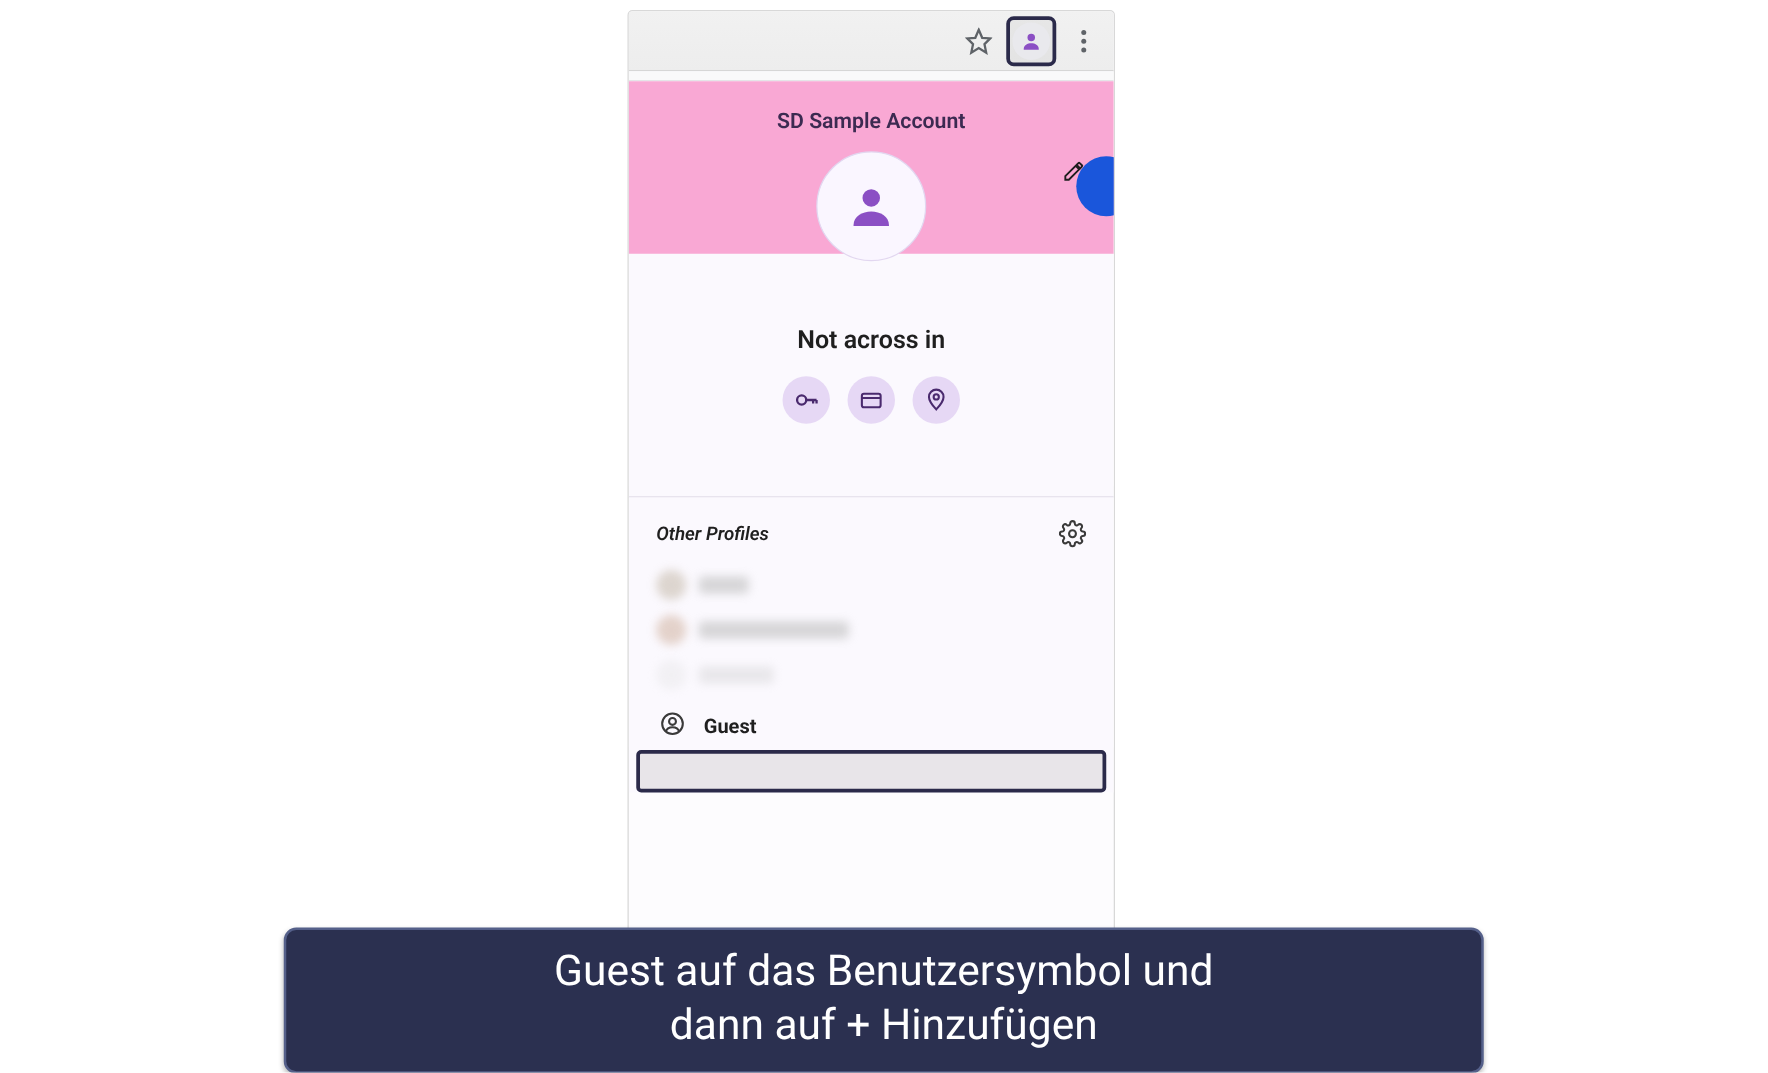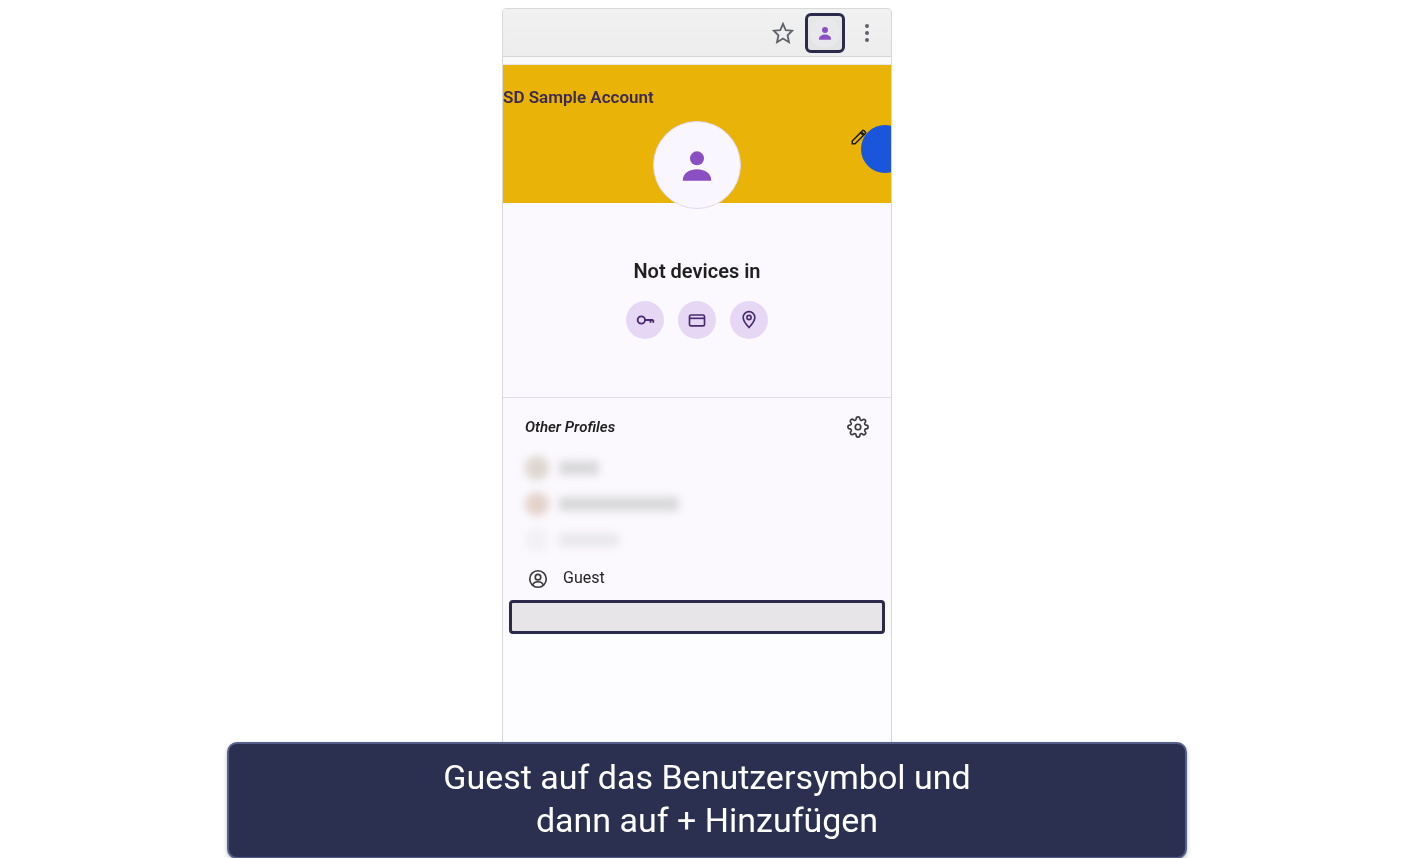--- a/index.html
+++ b/index.html
@@ -58,22 +58,23 @@
       height: 8px;
       background: #f9f9fa;
       border-bottom: 1px solid #e5e5e8;
     }
 
     .panel {
       position: relative;
       background: #fbf9fe;
     }
     .header-purple {
-      background: #eab308;
+      background: #f9a8d4;
       padding: 22px 0 0 0;
+      text-align: center;
       position: relative;
       height: 138px;
     }
     .account-name {
       color: #3c2a51;
       font-size: 17px;
       font-weight: 600;
     }
     .blue-dot {
       position: absolute;
@@ -176,23 +177,24 @@
       filter: blur(4px);
       opacity: 0.6;
     }
     .blurred-row .bavatar{
       width:24px; height:24px; border-radius:50%; background:#c9beb0;
     }
     .blurred-row .btext{
       height:14px; background:#bfbfbf; border-radius:3px;
     }
     .guest-row {
-      display:flex; align-items:flex-start; gap:14px;
+      display:flex; align-items:flex-end; gap:14px;
       padding: 10px 0 8px 2px;
       cursor:pointer;
+      font-weight:bold;
     }
     .guest-row .gicon{ width:22px; height:22px;}
     .guest-label{ font-size:16px; color:#1f1f1f;}
     .add-row {
       display:flex; align-items:center; gap:14px;
       padding: 14px 0 14px 22px;
       background: #e8e5e9;
       border: 3px solid #2b2a4a;
       border-radius: 4px;
       margin: 2px 6px 6px 6px;
@@ -259,21 +261,21 @@
       </div>
       <div class="avatar-wrap">
         <svg width="40" height="40" viewBox="0 0 24 24" fill="#8b4fc4">
             <circle cx="12" cy="8" r="4.2"></circle>
             <path d="M3.5 21c0-4.2 4.2-6.5 8.5-6.5s8.5 2.3 8.5 6.5v.5H3.5z"></path>
           </svg>
       </div>
     </div>
 
     <div class="panel-body">
-      <div class="not-signed">Not devices in</div>
+      <div class="not-signed">Not across in</div>
       <div class="icon-row">
         <div class="chip">
           <svg width="22" height="22" viewBox="0 0 24 24" fill="none" stroke="#4a2a6e" stroke-width="2">
               <circle cx="8" cy="12" r="4"></circle>
               <path d="M12 12h9M18 12v3M21 12v3"></path>
             </svg>
         </div>
         <div class="chip">
           <svg width="20" height="20" viewBox="0 0 24 24" fill="none" stroke="#4a2a6e" stroke-width="2">
               <rect x="3" y="6" width="18" height="13" rx="2"></rect>

